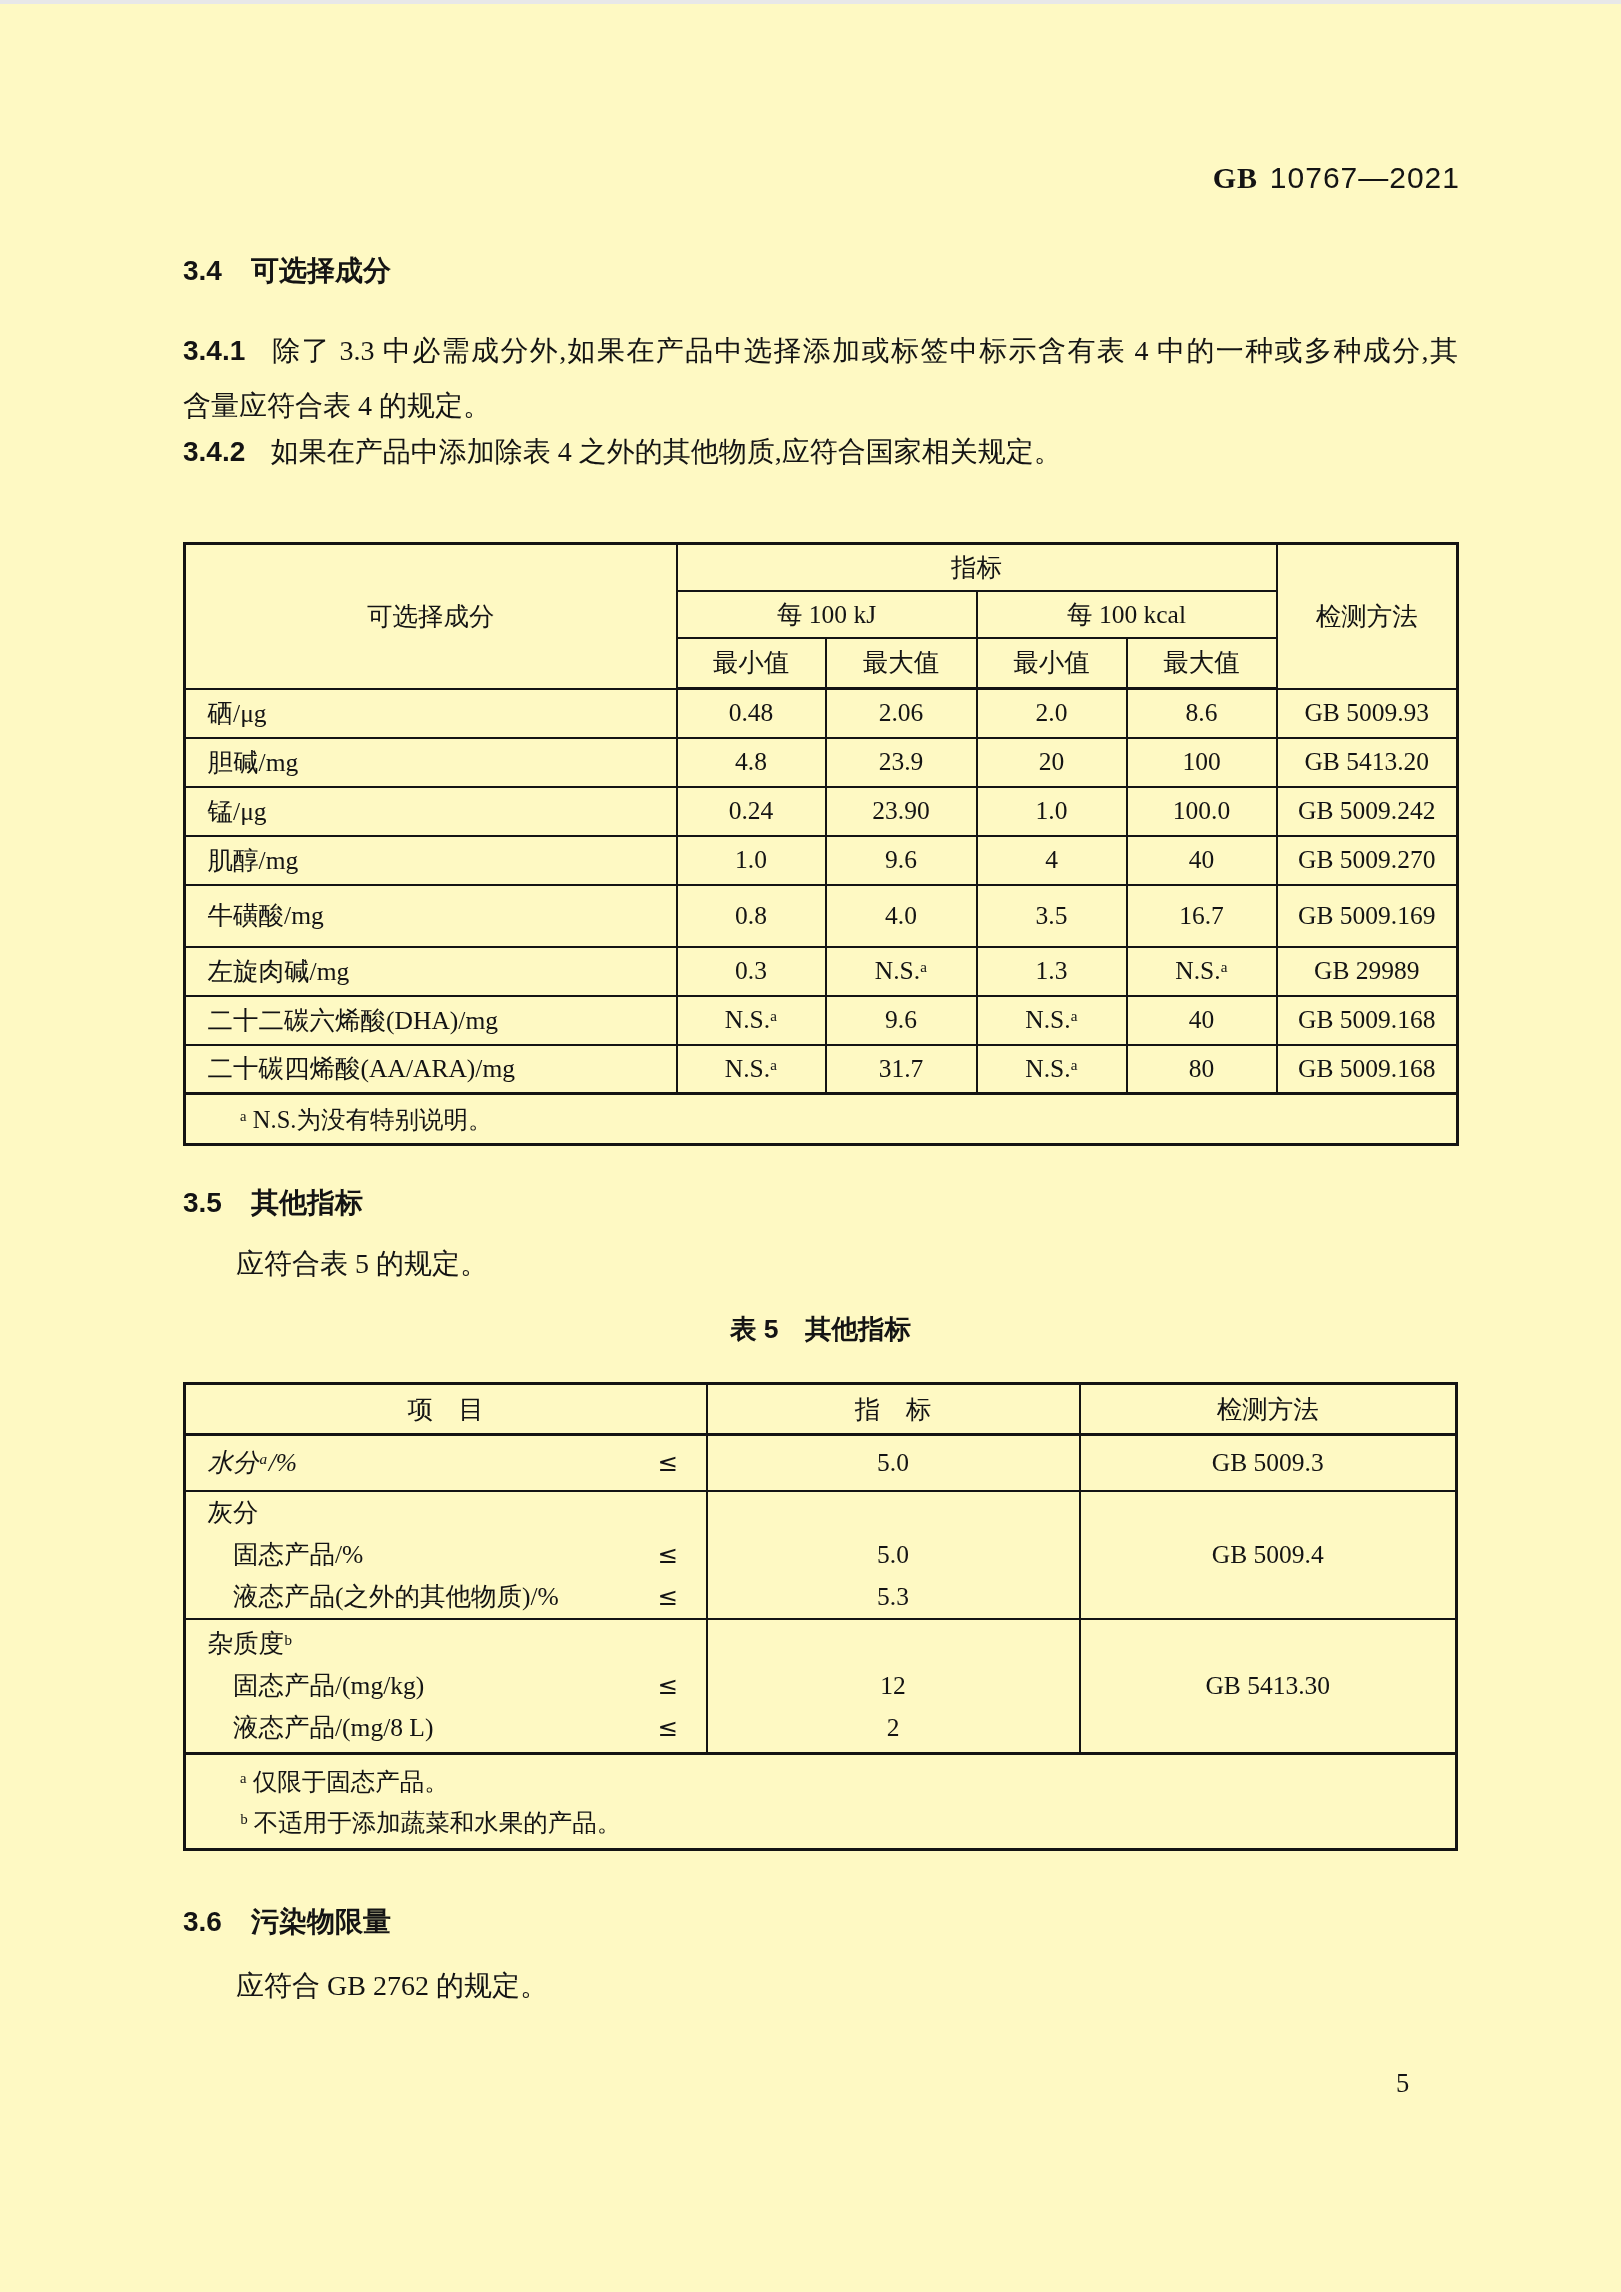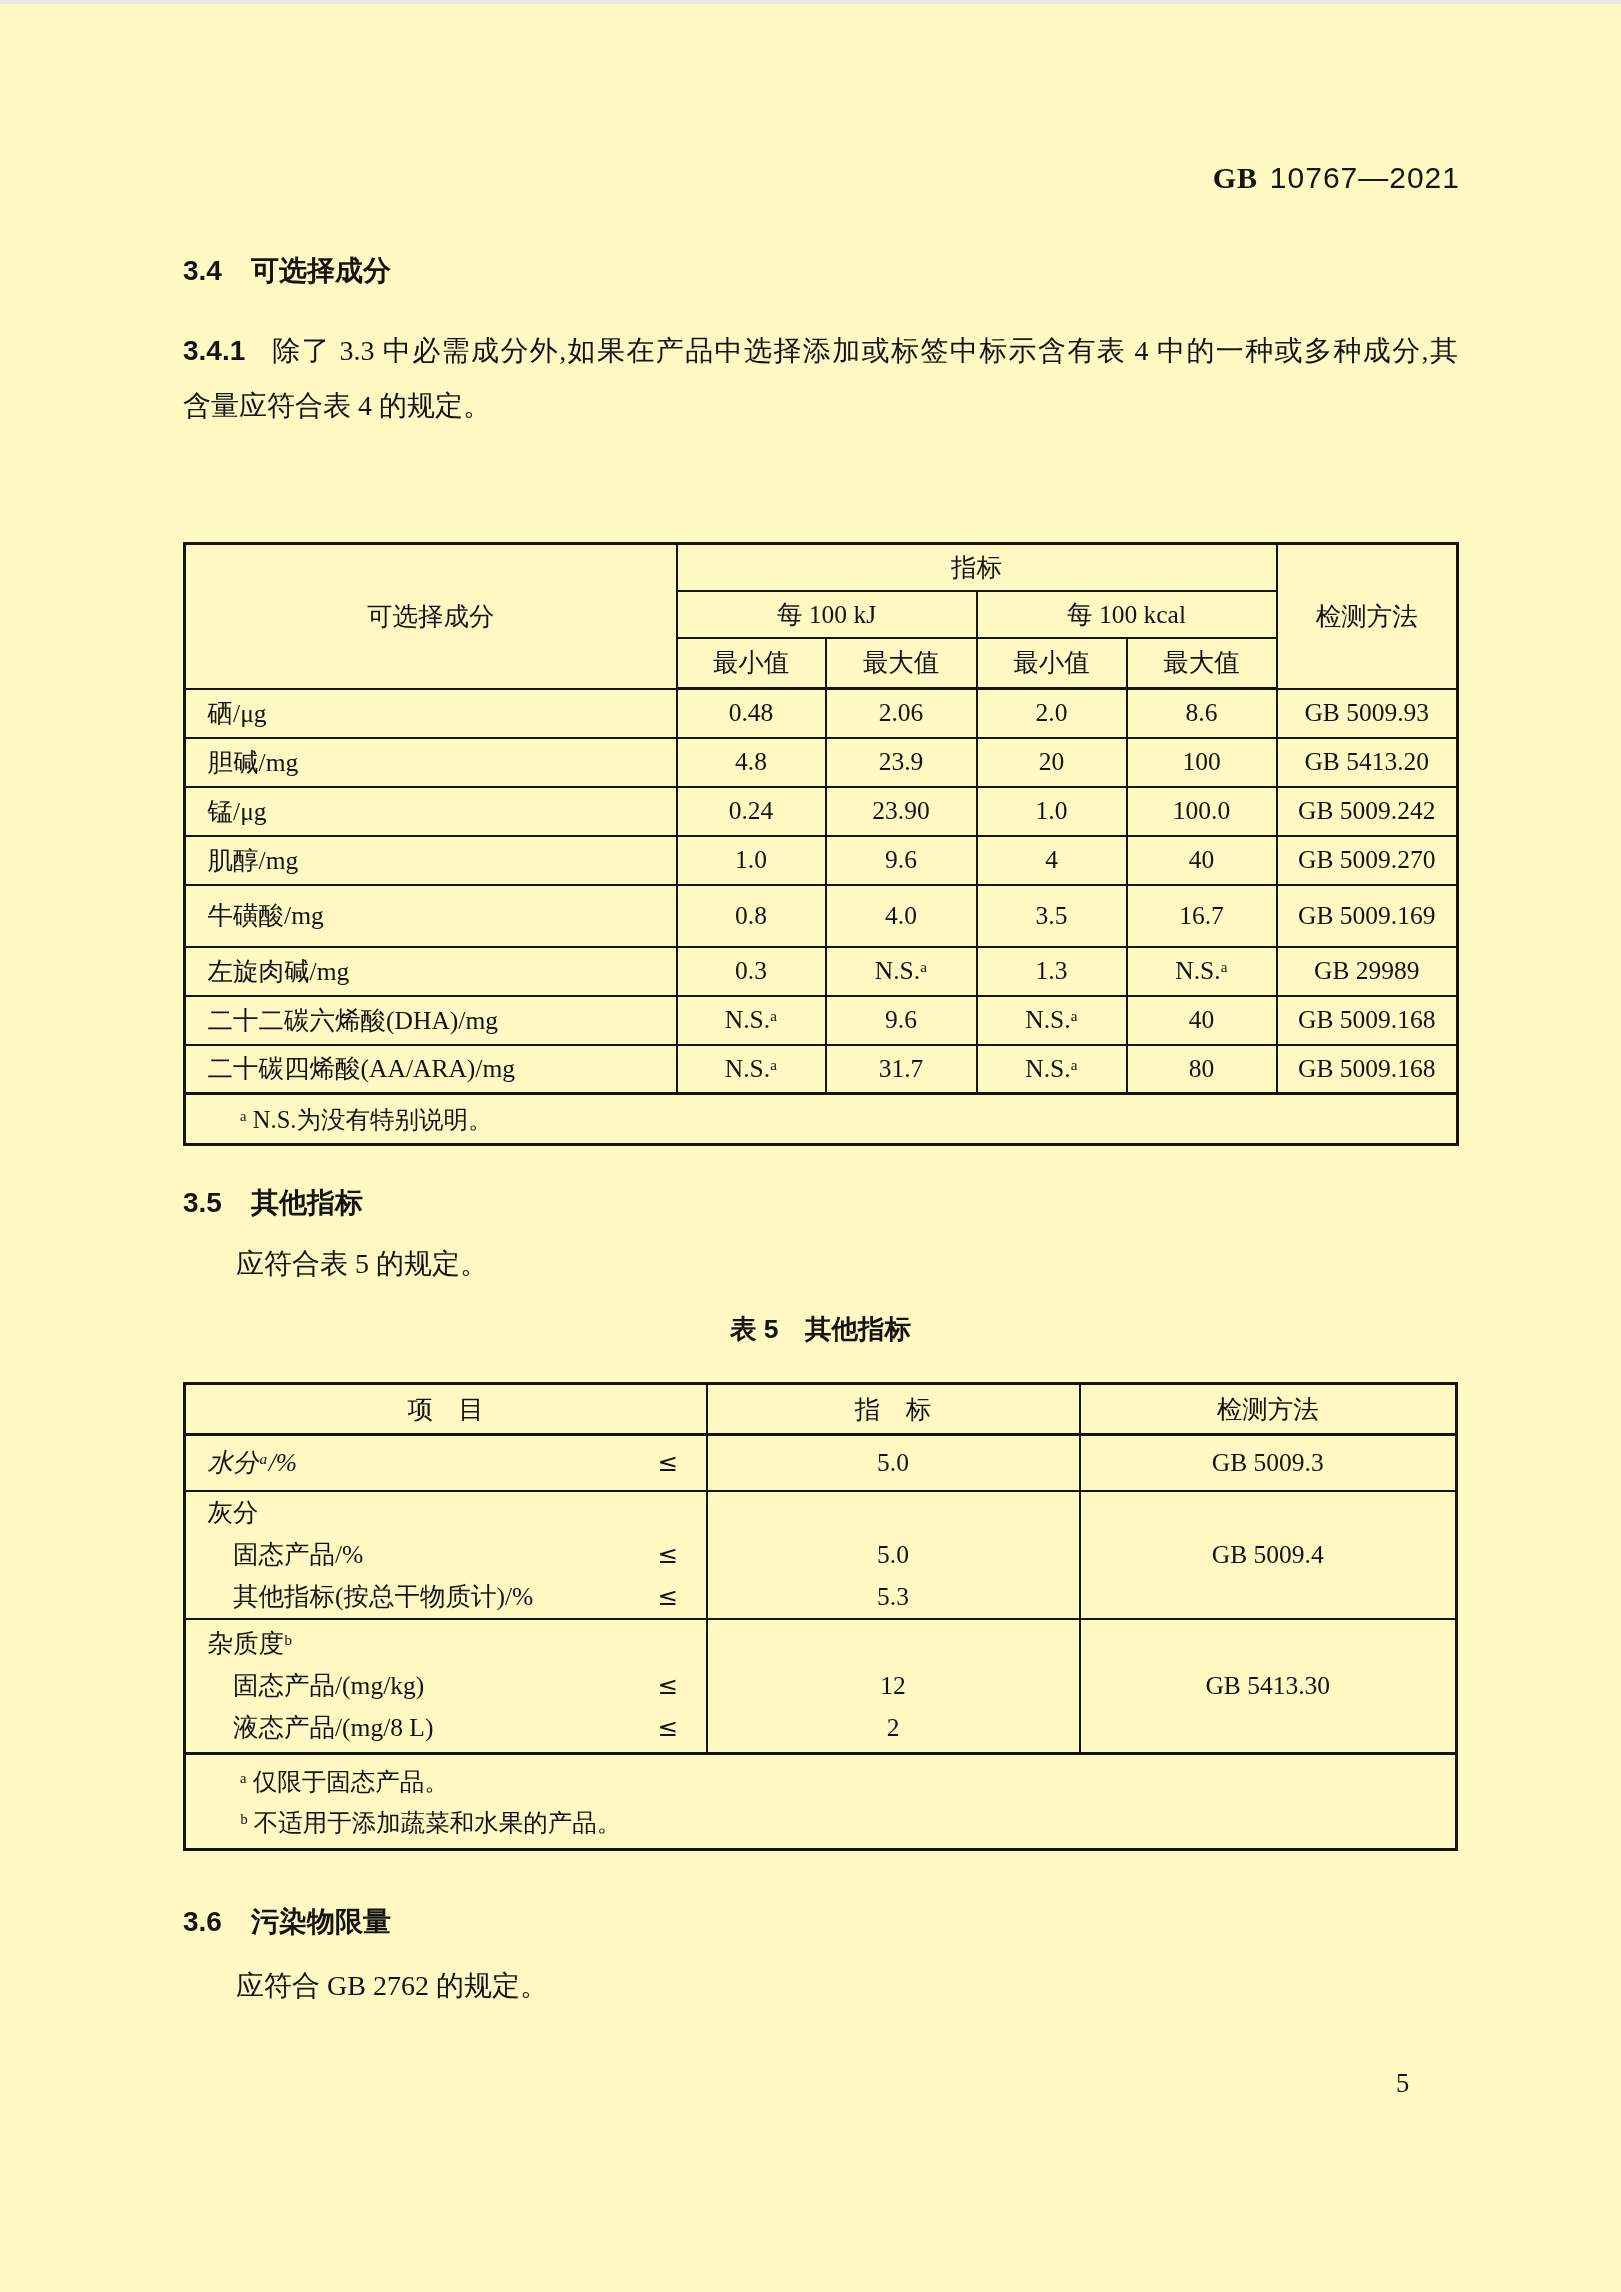--- a/index.html
+++ b/index.html
@@ -64,20 +64,23 @@
 
   <div class="h2" style="top:248px;">
     <span class="num">3.4</span><span>可选择成分</span>
   </div>
 
   <div class="para" style="top:319px;">
     <div class="jline"><span class="cnum">3.4.1</span><span>除了 3.3 中必需成分外,如果在产品中选择添加或标签中标示含有表 4 中的一种或多种成分,其</span></div>
     <div>含量应符合表 4 的规定。</div>
   </div>
 
+  <div class="para" style="top:420px;">
+    <span class="cnum">3.4.2</span><span>如果在产品中添加除表 4 之外的其他物质,应符合国家相关规定。</span>
+  </div>
 
 
   <table class="t4">
     <colgroup>
       <col style="width:492px">
         <col style="width:149px">
         <col style="width:151px">
       <col style="width:150px">
         <col style="width:150px">
         <col style="width:181px">
@@ -200,21 +203,21 @@
       <td>GB 5009.3</td>
     </tr>
     <tr style="height:127px">
       <td class="item">
         <div class="gl glabel">灰分</div>
         <div class="gl gsub">
           <span>固态产品/%</span>
           <span class="le">≤</span>
         </div>
         <div class="gl gsub">
-          <span>其他指标(按总干物质计)/%</span>
+          <span>液态产品(之外的其他物质)/%</span>
           <span class="le">≤</span>
         </div>
       </td>
       <td>
         <div class="gl"></div>
         <div class="gl">5.0</div>
         <div class="gl">5.3</div>
       </td>
       <td>GB 5009.4</td>
     </tr>

